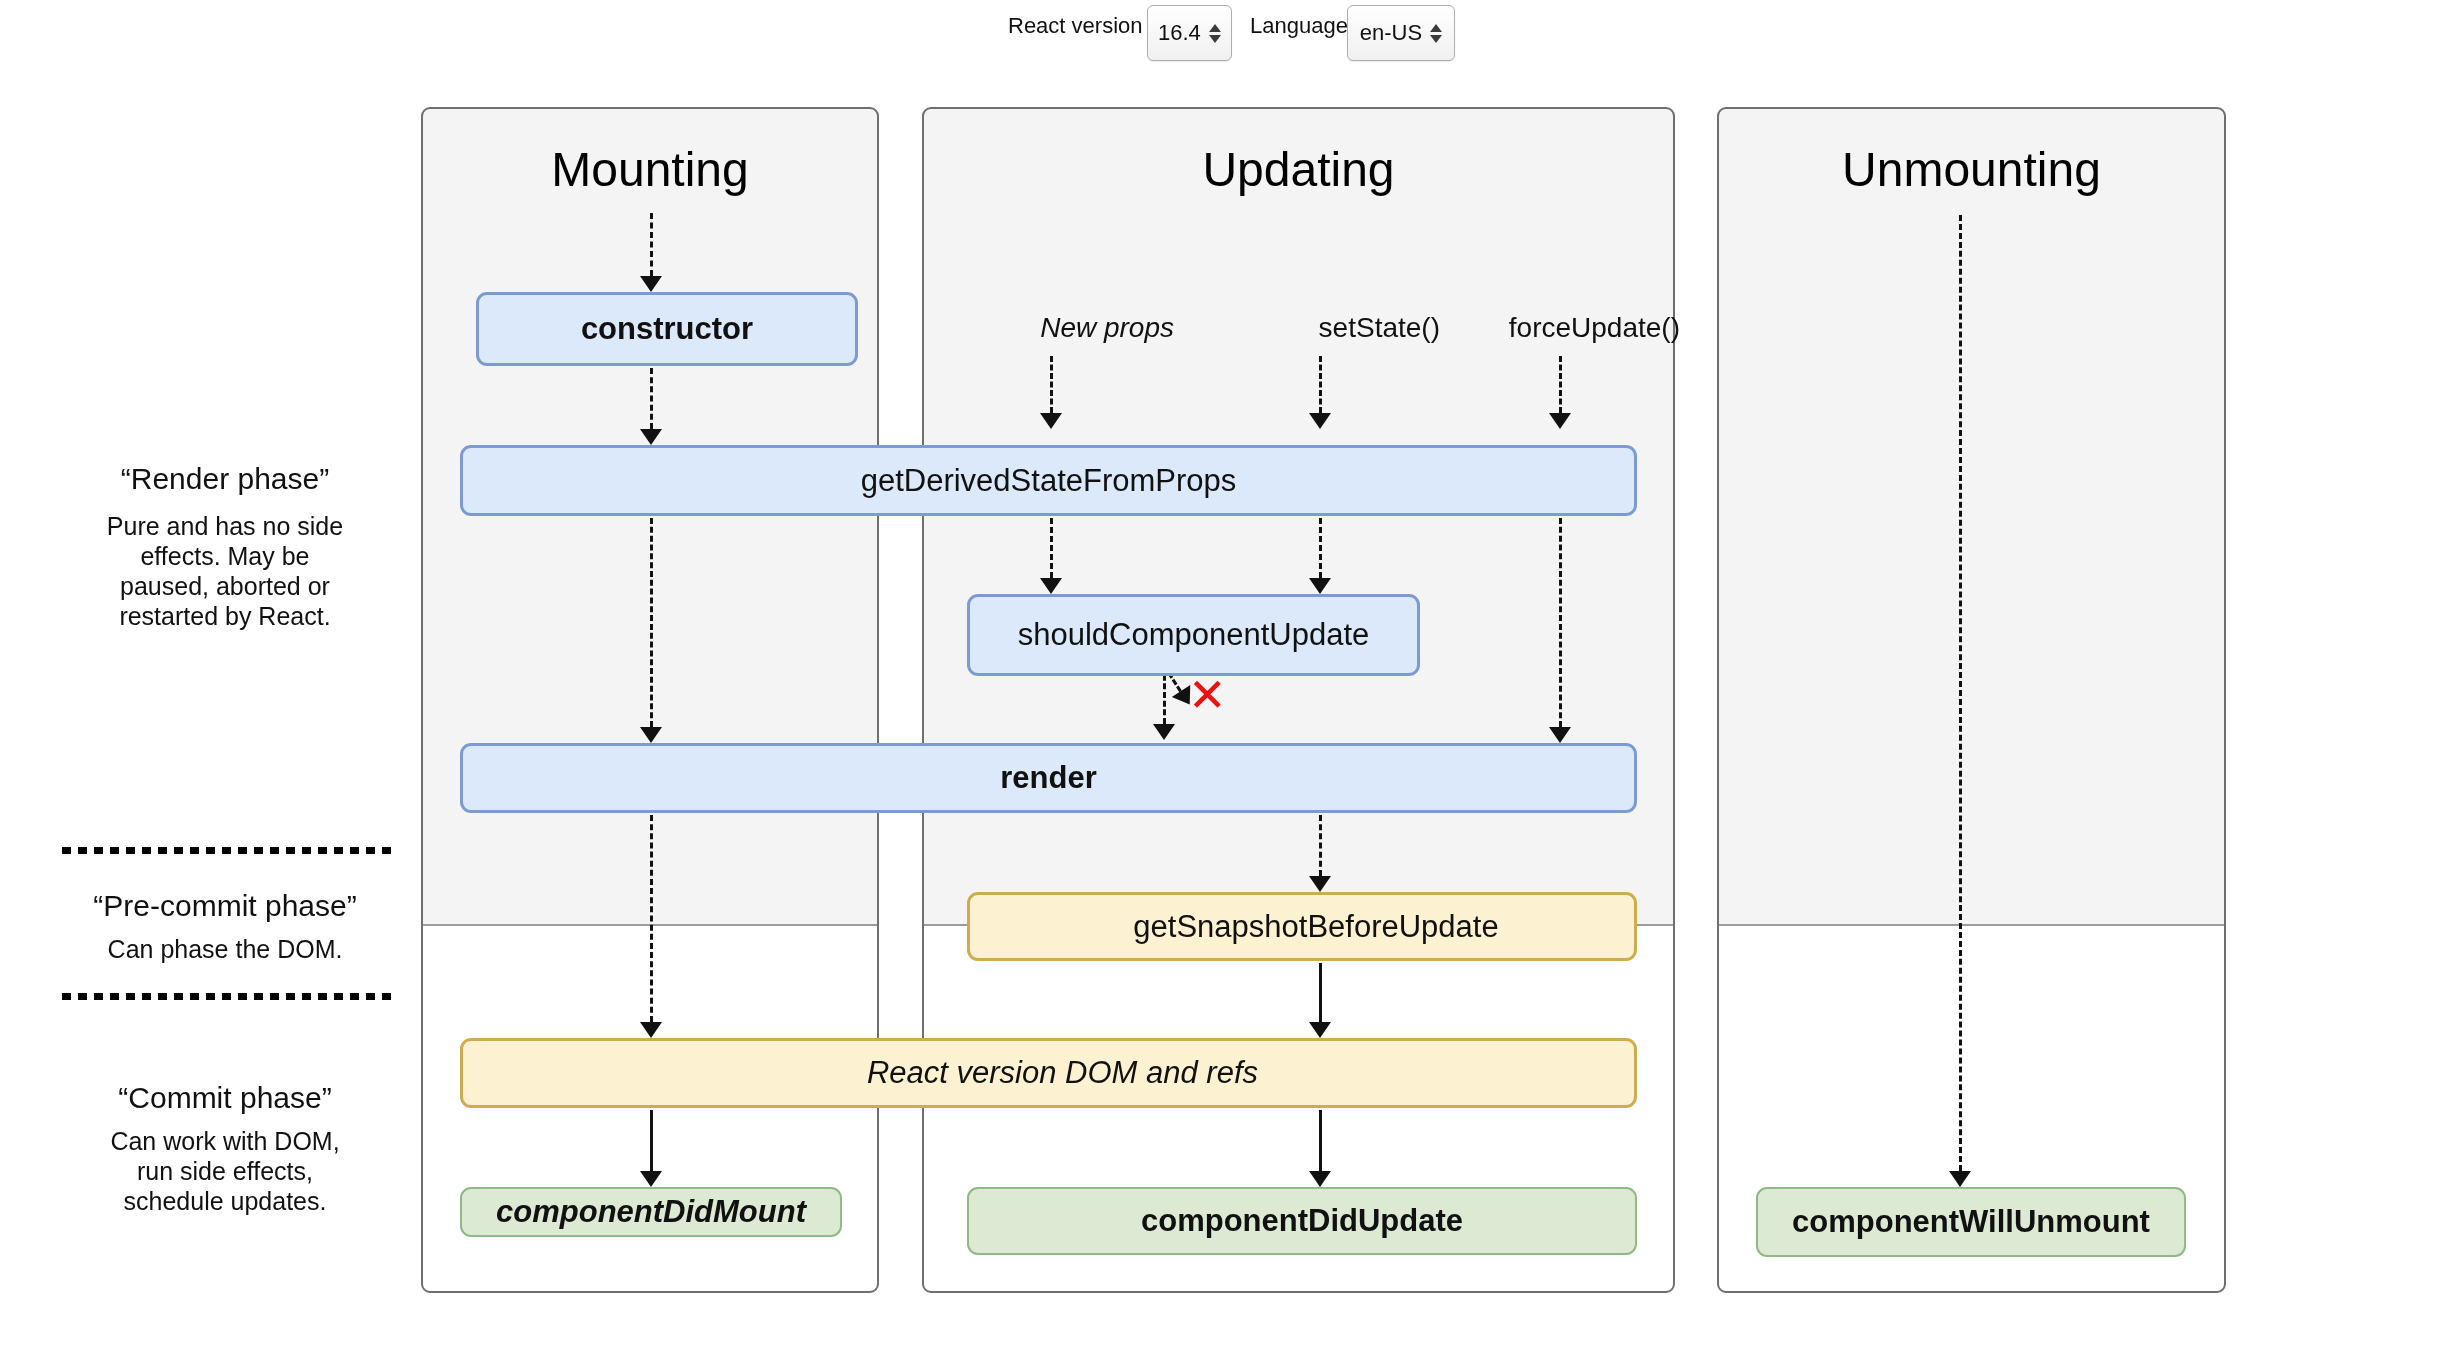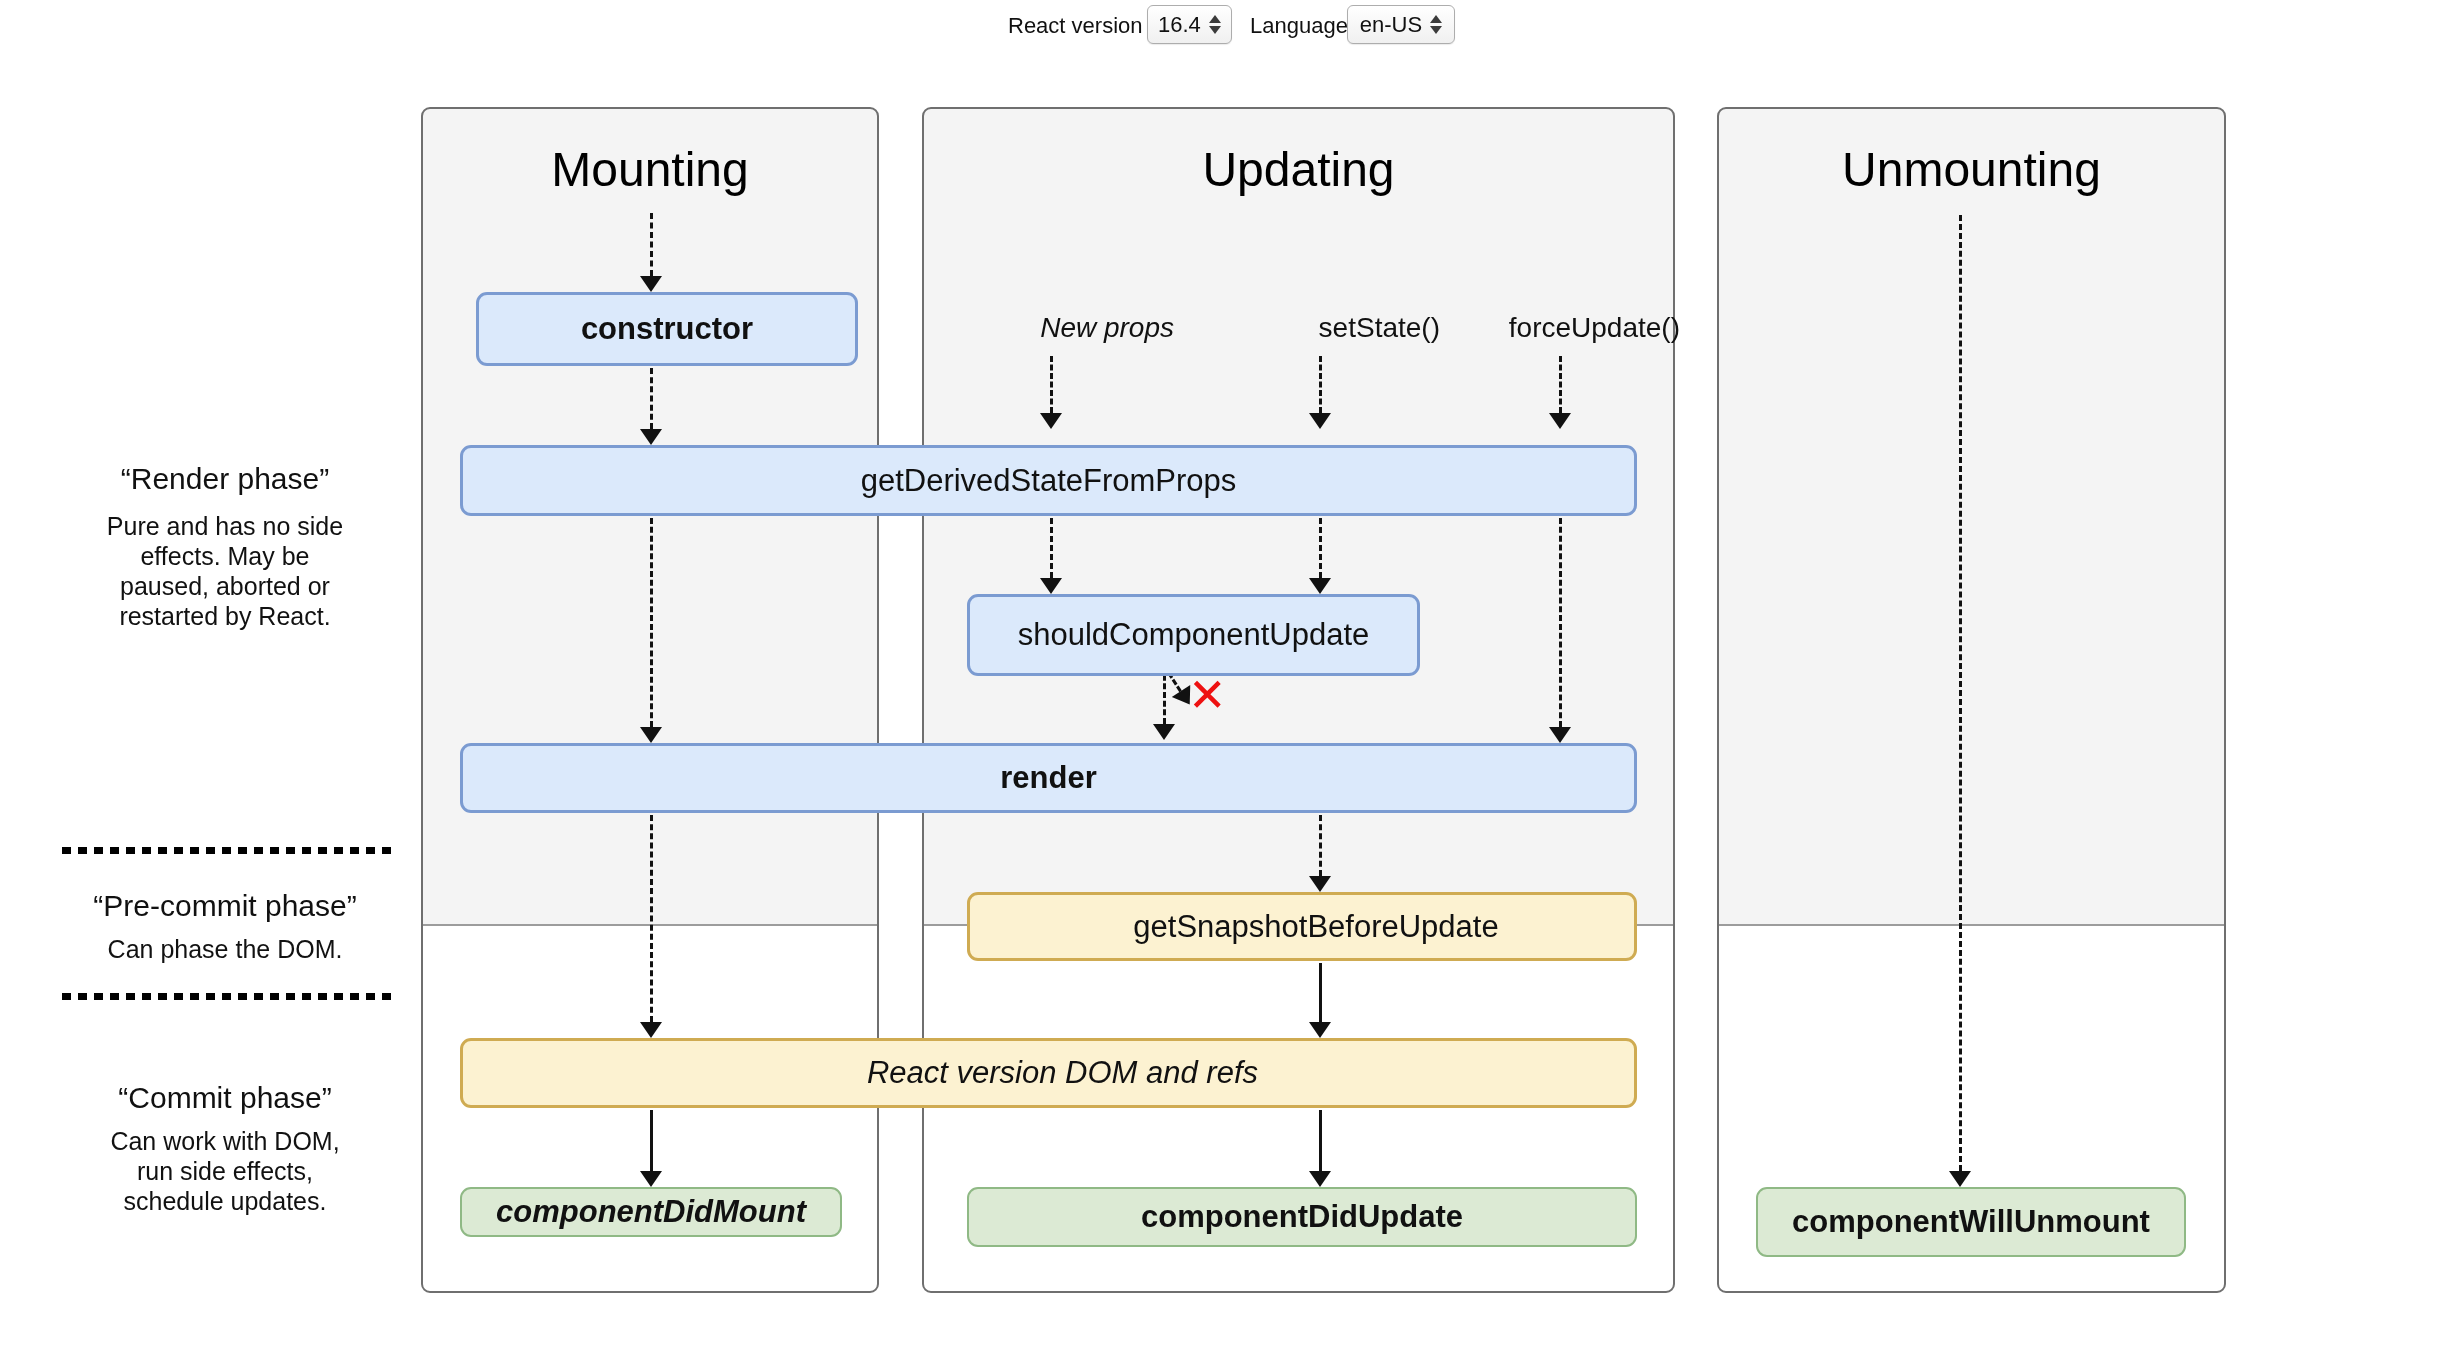--- a/index.html
+++ b/index.html
@@ -6,21 +6,21 @@
   body{
     width:2438px;height:1350px;position:relative;background:#ffffff;
     font-family:"Liberation Sans","DejaVu Sans",sans-serif;color:#111;
     overflow:hidden;
   }
   .abs{position:absolute;}
 
   
   .ctl-label{font-size:22px;color:#111;white-space:nowrap;}
   .select{
-    box-sizing:border-box;height:39px;border:1px solid #adadad;border-radius:6px;
+    box-sizing:border-box;height:56px;border:1px solid #adadad;border-radius:6px;
     background:linear-gradient(#ffffff,#f0f0f0);
     display:flex;align-items:center;justify-content:center;gap:8px;
     font-size:22px;padding:0 10px;cursor:default;
     box-shadow:0 1px 1px rgba(0,0,0,0.08);
   }
   .stepper{display:flex;flex-direction:column;align-items:center;gap:3px;}
   .stepper .up{width:0;height:0;border-left:6px solid transparent;border-right:6px solid transparent;border-bottom:8px solid #3b3b3b;}
   .stepper .down{width:0;height:0;border-left:6px solid transparent;border-right:6px solid transparent;border-top:8px solid #3b3b3b;}
 
   
@@ -186,15 +186,15 @@
 <div class="abs node blue" style="left:967px;top:594px;width:453px;height:82px;">shouldComponentUpdate</div>
 
 <div class="abs node blue bold" style="left:460px;top:743px;width:1177px;height:70px;">render</div>
 
 <div class="abs node yellow" style="left:967px;top:892px;width:670px;height:69px;">getSnapshotBeforeUpdate</div>
 
 <div class="abs node yellow italic" style="left:460px;top:1038px;width:1177px;height:70px;">React version DOM and refs</div>
 
 <div class="abs node green bold" style="left:460px;top:1187px;width:382px;height:50px;font-style:italic;">componentDidMount</div>
 
-<div class="abs node green bold" style="left:967px;top:1187px;width:670px;height:60px;">componentDidUpdate</div>
+<div class="abs node green bold" style="left:967px;top:1187px;width:670px;height:68px;">componentDidUpdate</div>
 
 <div class="abs node green bold" style="left:1756px;top:1187px;width:430px;height:70px;text-align:right;">componentWillUnmount</div>
 
 </body></html>

